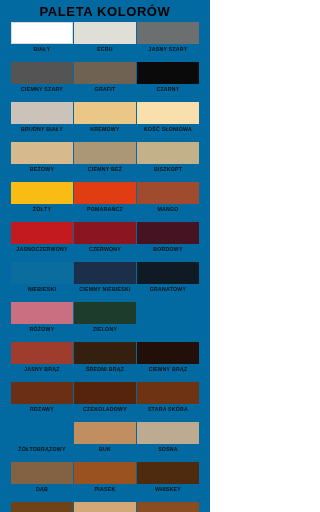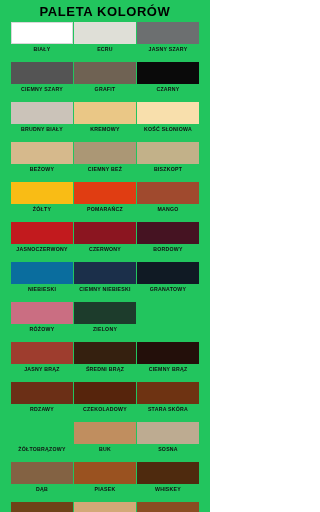--- a/index.html
+++ b/index.html
@@ -5,21 +5,21 @@
   * { margin:0; padding:0; box-sizing:border-box; }
   html, body {
     width:210px; height:512px;
     background:#ffffff;
     font-family:"Liberation Sans", sans-serif;
     overflow:hidden;
   }
   #page {
     width:210px; height:512px;
     position:relative;
-    background:#22c55e;
+    background:#0369a1;
     padding:0;
   }
   #title {
     text-align:center;
     font-size:13px;
     font-weight:bold;
     letter-spacing:0.6px;
     color:#000000;
     padding-top:5px;
     padding-bottom:4px;

